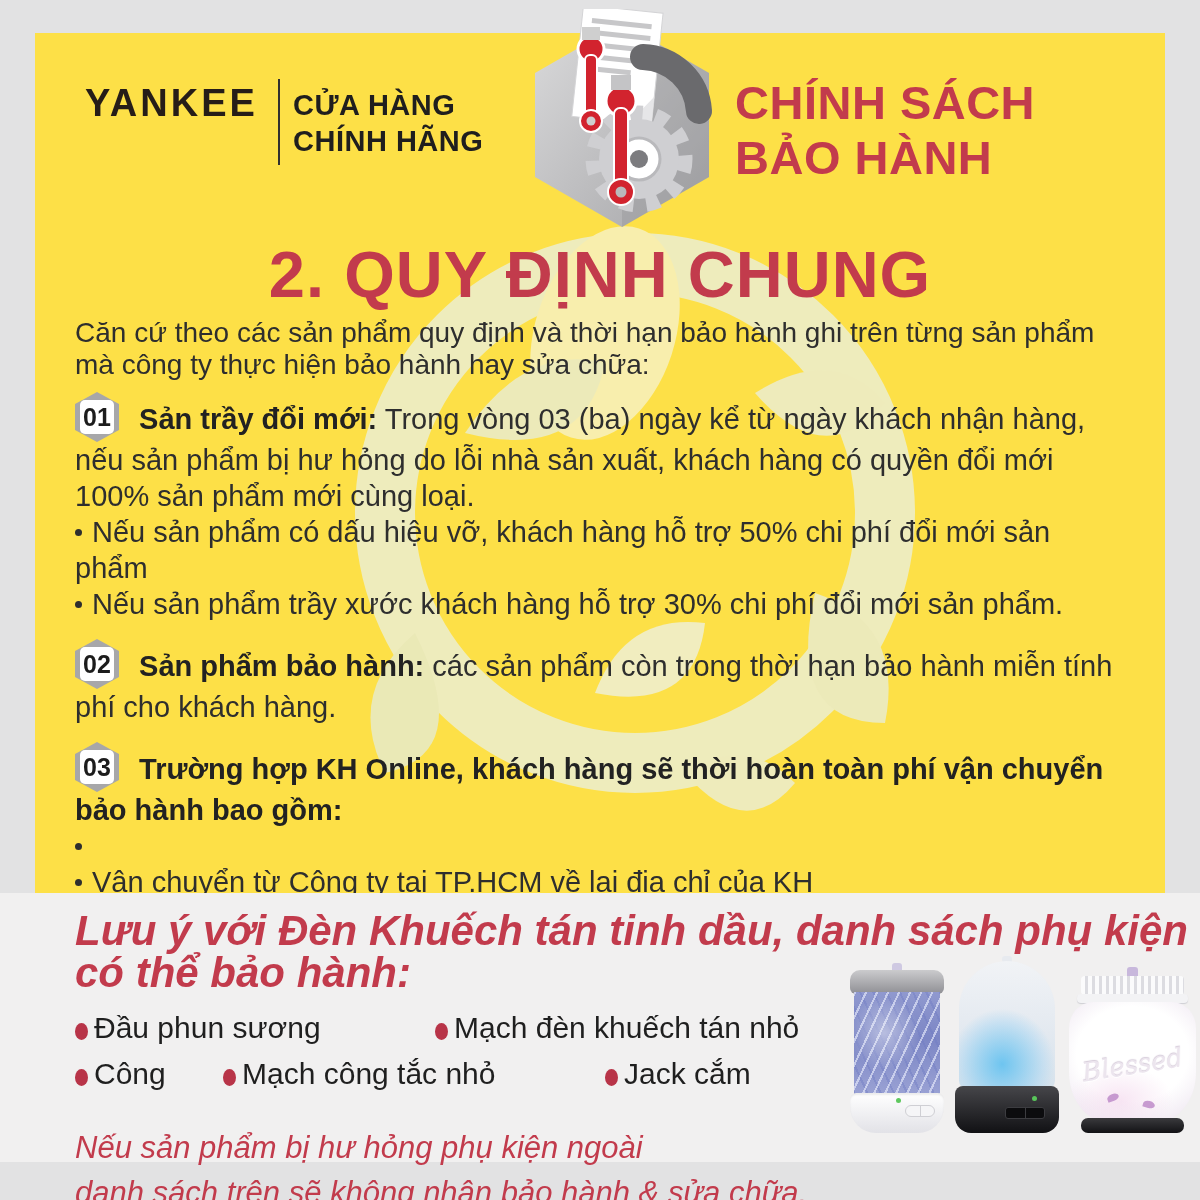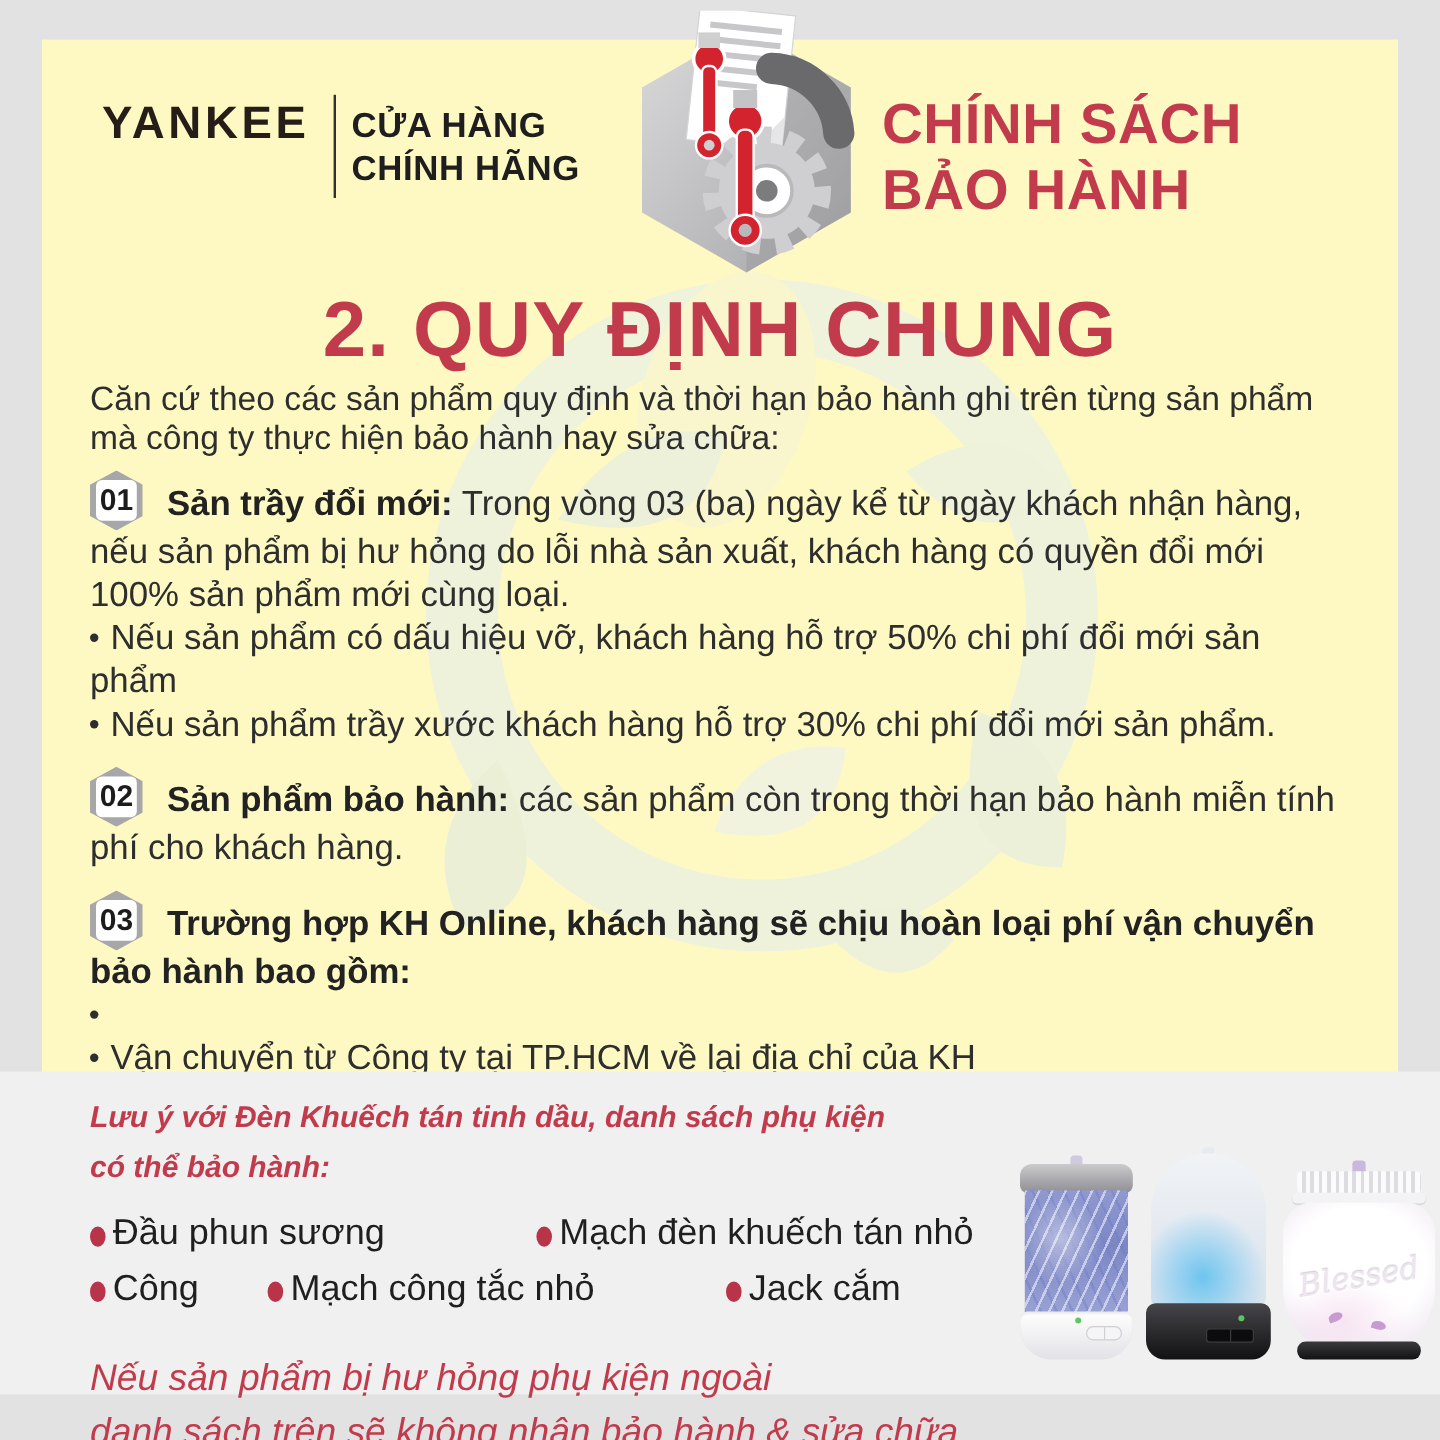--- a/index.html
+++ b/index.html
@@ -2,21 +2,21 @@
 <html><head>
 <meta charset="utf-8">
 <style>
   * { margin:0; padding:0; box-sizing:border-box; }
   html,body { width:1200px; height:1200px; }
   body { font-family:"Liberation Sans", sans-serif; background:#e2e2e3; overflow:hidden; }
 
   .canvas { position:relative; width:1200px; height:1200px; background:#e2e2e3; }
 
   
-  .panel { position:absolute; left:35px; top:33px; width:1130px; height:1024px; background:#fef9c3; }
+  .panel { position:absolute; left:35px; top:33px; width:1130px; height:1024px; background:#fde047; }
 
   .watermark { position:absolute; left:180px; top:180px; width:820px; height:660px; z-index:0; pointer-events:none; }
 
   
   .logo { position:absolute; left:50px; top:50px; z-index:2; color:#261d18; text-align:center; }
   .logo-l1 { font-size:38px; font-weight:700; letter-spacing:3px; line-height:40px; }
   .logo-l2 { font-size:33px; font-weight:700; letter-spacing:4px; line-height:34px; }
   .logo sup { font-size:12px; }
   .logo-divider { position:absolute; left:243px; top:46px; width:2px; height:86px; background:#31302f; z-index:2; }
   .store { position:absolute; left:258px; top:54px; z-index:2; color:#1f1e1e; font-weight:700; font-size:29px; line-height:36px; letter-spacing:0.5px; }
@@ -36,21 +36,21 @@
     background:#a7a7a9; clip-path:polygon(50% 0,100% 24%,100% 76%,50% 100%,0 76%,0 24%); }
   .hex-num { position:absolute; left:5px; right:5px; top:8px; bottom:8px; background:#fff; border-radius:5px;
     display:flex; align-items:center; justify-content:center; font-size:25px; font-weight:800; color:#1c1c1c; }
 
   .bullet { font-size:29px; line-height:36px; }
   .bdot { display:inline-block; width:7px; height:7px; border-radius:50%; background:#2e2e2e; margin-right:10px; vertical-align:6px; }
 
   
   .notice-band { position:absolute; left:0; top:893px; width:1200px; height:269px; background:#f1f0f0; z-index:1; }
   .notice-inner { position:relative; width:100%; height:100%; padding:17px 0 0 75px; }
-  .notice-head { color:#c23b4c; font-size:25px; font-weight:700; font-style:italic; line-height:42px; }
+  .notice-head { color:#c23b4c; font-size:42px; font-weight:700; font-style:italic; line-height:42px; }
   .acc-row { position:relative; height:46px; font-size:30px; color:#1f1f1f; }
   .acc-row1 { margin-top:17px; }
   .acc-item { position:absolute; top:0; white-space:nowrap; }
   .rdot { display:inline-block; width:13px; height:17px; border-radius:50%; background:#b83448; margin-right:6px; vertical-align:-2px; }
   .notice-foot { margin-top:22px; color:#c23b4c; font-size:31px; font-style:italic; font-weight:500; line-height:45px; }
 
   
   .products { position:absolute; right:4px; top:63px; height:177px; display:flex; align-items:flex-end; gap:10px; }
   .prod { position:relative; }
 
@@ -189,37 +189,37 @@
       <div class="bullet"><span class="bdot"></span><span>Nếu sản phẩm trầy xước khách hàng hỗ trợ 30% chi phí đổi mới sản phẩm.</span></div>
 
       <p class="item gap-md">
         <span class="hex-badge"><span class="hex-num">02</span></span>
         <b>Sản phẩm bảo hành:</b>
         <span>các sản phẩm còn trong thời hạn bảo hành miễn tính phí cho khách hàng.</span>
       </p>
 
       <p class="item gap-md">
         <span class="hex-badge"><span class="hex-num">03</span></span>
-        <b>Trường hợp KH Online, khách hàng sẽ chịu hoàn loại phí vận chuyển bảo hành bao gồm:</b>
+        <b>Trường hợp KH Online, khách hàng sẽ thời hoàn toàn phí vận chuyển bảo hành bao gồm:</b>
       </p>
       <div class="bullet"><span class="bdot"></span></div>
       <div class="bullet"><span class="bdot"></span><span>Vận chuyển từ Công ty tại TP.HCM về lại địa chỉ của KH</span></div>
     </div>
   </div>
 
   <div class="notice-band">
     <div class="notice-inner">
       <div class="notice-head">
         <div>Lưu ý với Đèn Khuếch tán tinh dầu, danh sách phụ kiện</div>
         <div>có thể bảo hành:</div>
       </div>
 
       <div class="acc-row acc-row1">
         <span class="acc-item" style="left:0"><span class="rdot"></span><span>Đầu phun sương</span></span>
-        <span class="acc-item" style="left:372px"><span class="rdot"></span><span>Mạch đèn khuếch tán nhỏ</span></span>
+        <span class="acc-item" style="left:360px"><span class="rdot"></span><span>Mạch đèn khuếch tán nhỏ</span></span>
       </div>
       <div class="acc-row">
         <span class="acc-item" style="left:0"><span class="rdot"></span><span>Công</span></span>
         <span class="acc-item" style="left:148px"><span class="rdot"></span><span>Mạch công tắc nhỏ</span></span>
         <span class="acc-item" style="left:530px"><span class="rdot"></span><span>Jack cắm</span></span>
       </div>
 
       <div class="notice-foot">
         <div>Nếu sản phẩm bị hư hỏng phụ kiện ngoài</div>
         <div>danh sách trên sẽ không nhận bảo hành &amp; sửa chữa.</div>

